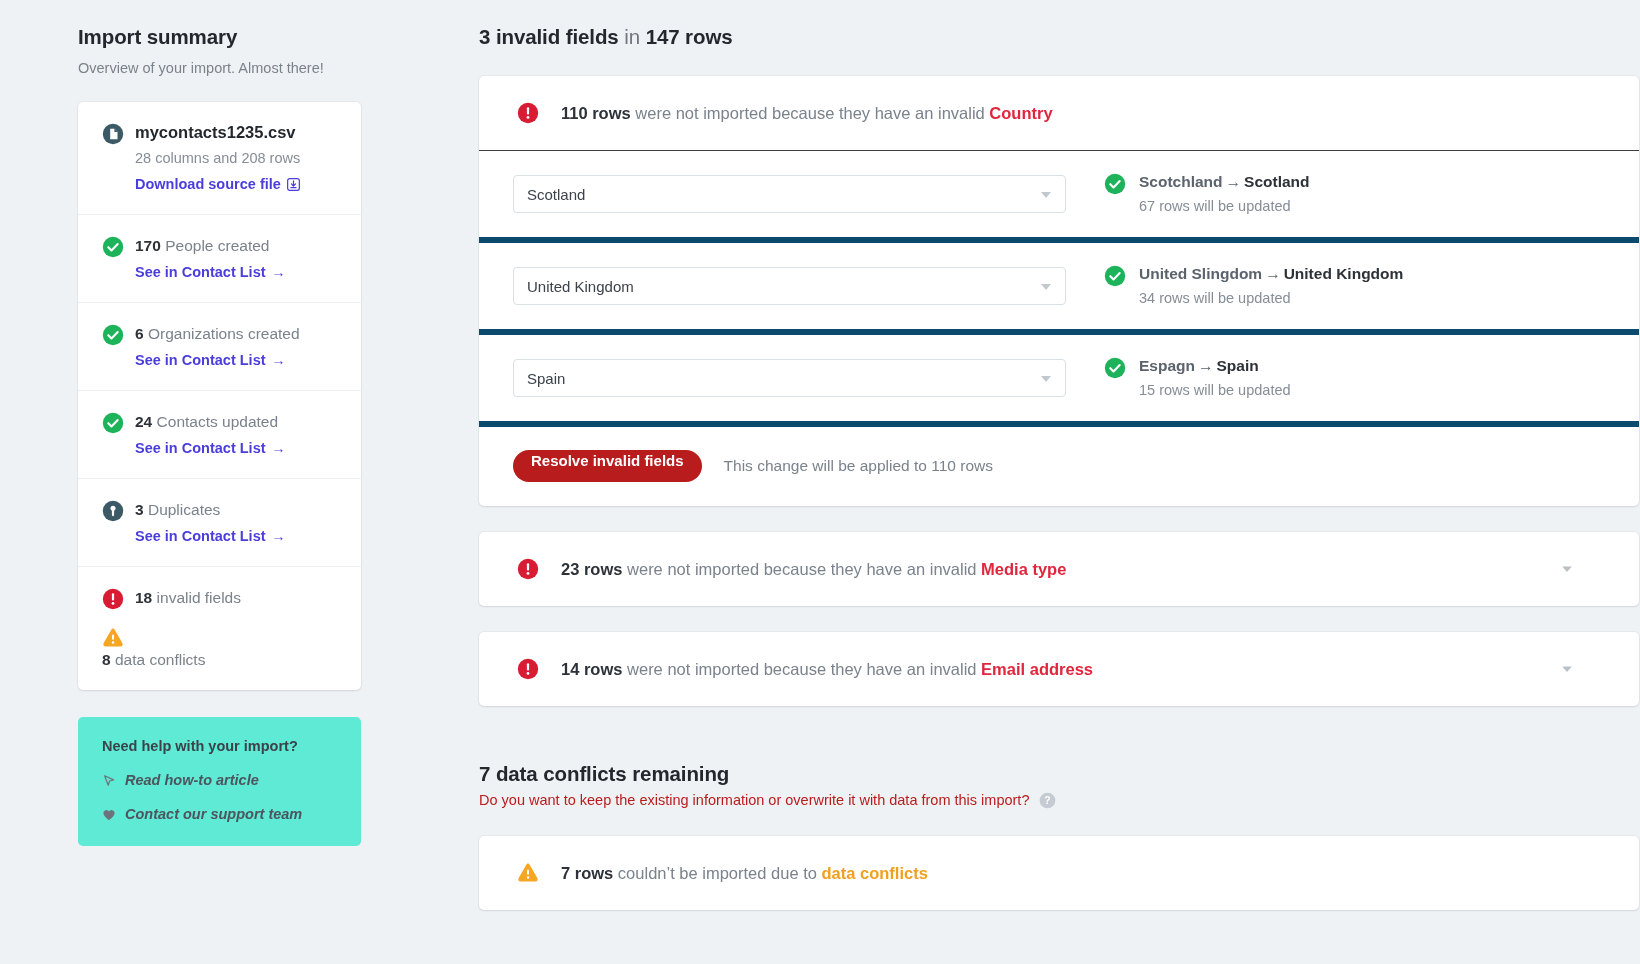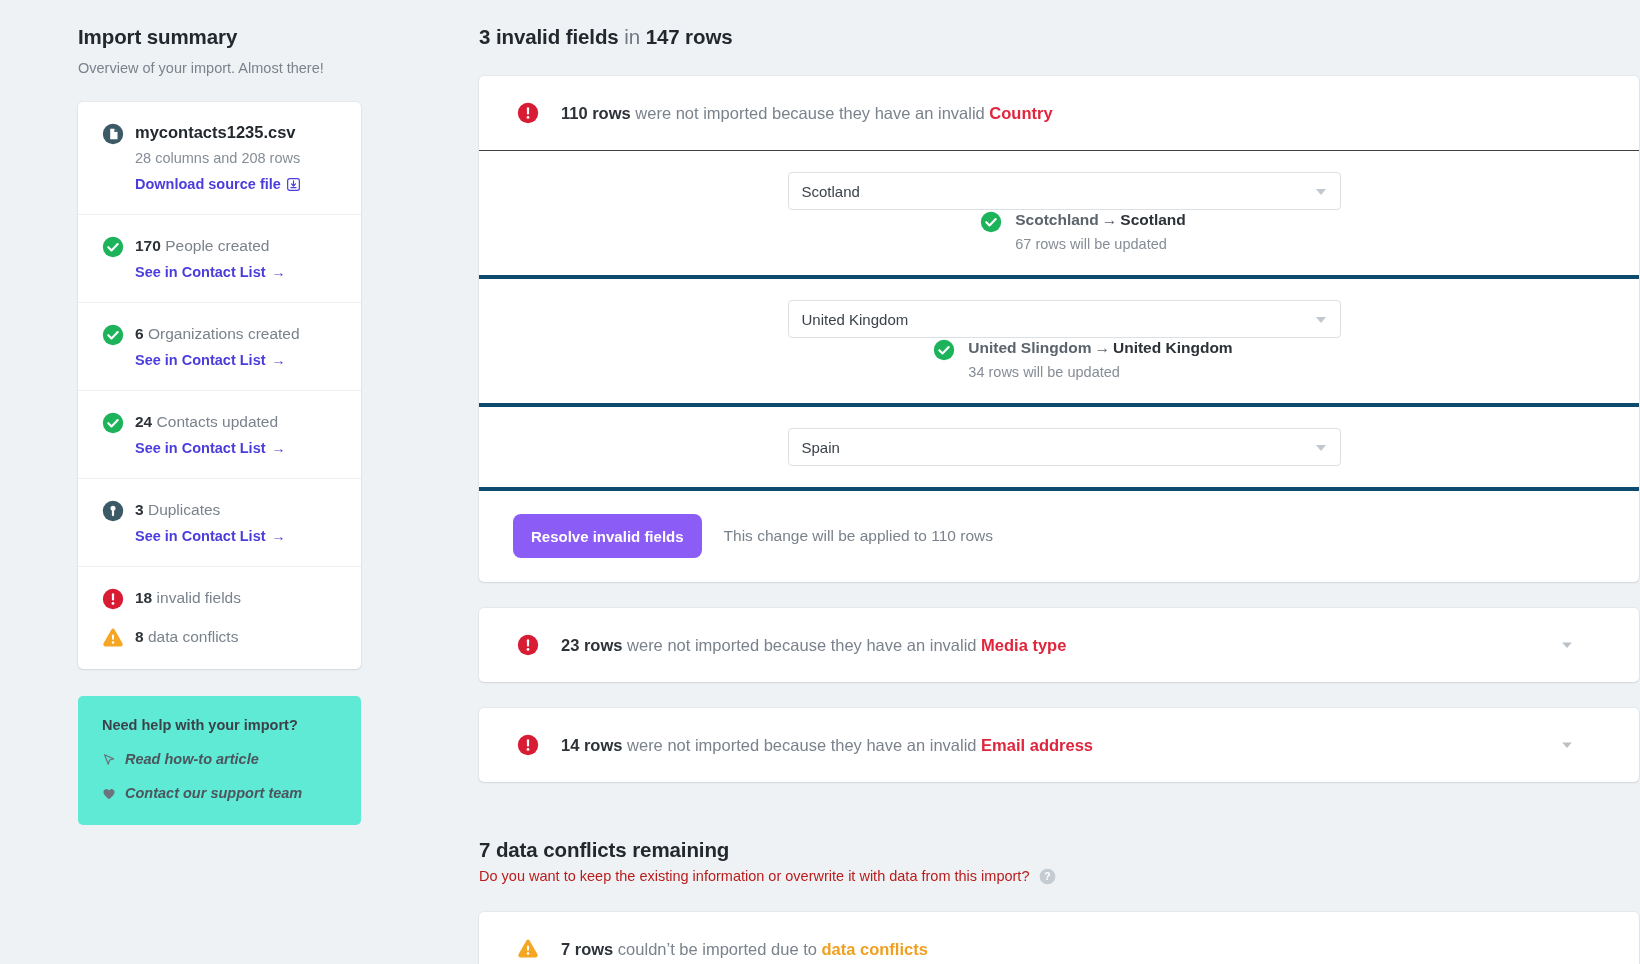--- a/index.html
+++ b/index.html
@@ -49,21 +49,21 @@
     border-radius: 5px;
     box-shadow: 0 1px 2px rgba(30,40,60,.10), 0 0 0 1px rgba(30,40,60,.035);
     overflow: hidden;
   }
   .sect {
     padding: 20px 22px 20px 24px;
     border-bottom: 1px solid #edf0f2;
   }
   .sect:last-child { border-bottom: none; }
   .srow { display: flex; align-items: flex-start; }
-  .srow + .srow { margin-top: 16px; }
+  .srow + .srow { margin-top: 16px; flex-direction: column; }
   .sicon { flex: 0 0 22px; width: 22px; height: 22px; margin-right: 11px; margin-top: 1px; }
   .sbody { flex: 1 1 auto; min-width: 0; }
   .sline {
     font-size: 15.5px;
     color: #7a828c;
     line-height: 21px;
   }
   .sline b { color: #2c3238; font-weight: bold; }
   .sline .filename { color: #23282e; font-weight: bold; font-size: 16.5px; }
   .ssub {
@@ -170,22 +170,21 @@
     margin-right: 40px;
     flex: 0 0 16px;
     cursor: pointer;
   }
 
   
   .maprow {
     display: flex;
     align-items: center;
     padding: 21px 24px 21px 34px;
-    border-bottom: 4px solid #0c4a6e;
-    flex-direction: column;
+    border-bottom: 6px solid #0c4a6e;
   }
   .select {
     position: relative;
     width: 553px;
     height: 38px;
     border: 1px solid #dbe0e5;
     border-radius: 4px;
     background: #fff;
     display: flex;
     align-items: center;
@@ -225,27 +224,27 @@
     line-height: 19px;
   }
 
   
   .resolvebar {
     display: flex;
     align-items: center;
     padding: 23px 24px 24px 34px;
   }
   .btn-green {
-    background: #8b5cf6;
+    background: #b91c1c;
     color: #fff;
     font-size: 15px;
     font-weight: bold;
     border: none;
-    border-radius: 8px;
-    padding: 14px 18px 12px;
+    border-radius: 16px;
+    padding: 2px 18px 12px;
     cursor: pointer;
     font-family: "Liberation Sans", sans-serif;
     line-height: 18px;
   }
   .resolvenote {
     margin-left: 22px;
     font-size: 15.5px;
     color: #7a828c;
     line-height: 20px;
   }
@@ -490,20 +489,34 @@
               <span class="mapsub" style="display:block">34 rows will be updated</span>
             </span>
           </div>
         </div>
 
         <div class="maprow">
           <div class="select">
             <span>Spain</span>
             <span class="caret"></span>
           </div>
+          <div class="mapinfo">
+            <span class="cicon">
+              <svg viewBox="0 0 22 22" width="22" height="22">
+                <circle cx="11" cy="11" r="10.2" fill="#1cb35b"></circle>
+                <path d="M6.3 11.2l3.2 3.2 6.2-6.4" fill="none" stroke="#fff" stroke-width="2.1" stroke-linecap="round" stroke-linejoin="round"></path>
+              </svg>
+            </span>
+            <span>
+              <span class="maptitle">
+                <span class="from">Espagn</span><span class="ar">→</span><span>Spain</span>
+              </span>
+              <span class="mapsub" style="display:block">15 rows will be updated</span>
+            </span>
+          </div>
         </div>
 
         <div class="resolvebar">
           <button class="btn-green">Resolve invalid fields</button>
           <span class="resolvenote">This change will be applied to 110 rows</span>
         </div>
       </div>
 
       <div class="ecard stacked">
         <div class="ehead">

